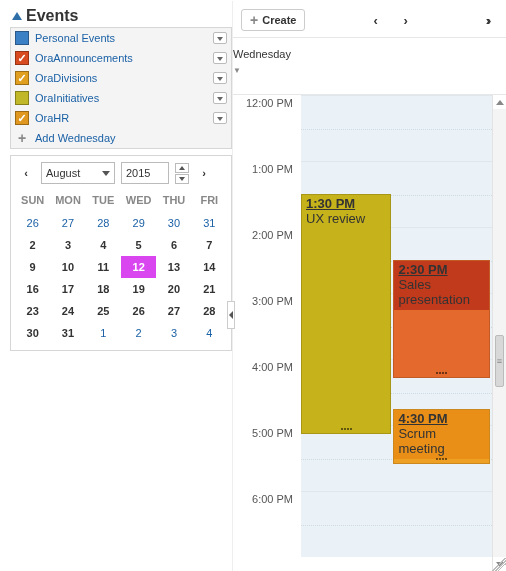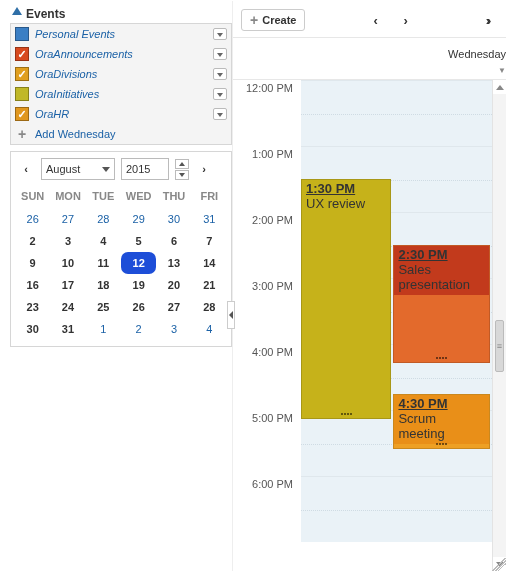--- a/index.html
+++ b/index.html
@@ -19,25 +19,25 @@
     height: 571px;
     border-top: 1px solid #fff;
   }
   
   .left {
     width: 232px;
     padding: 6px 0 0 10px;
   }
   .events-hdr {
     display:flex;
-    align-items:flex-start;
+    align-items:center;
     gap:4px;
     padding: 0 0 2px 2px;
     font-weight: bold;
-    font-size: 12px;
+    font-size: 16px;
     color:#333;
   }
   .tri {
     width:0;height:0;
     border-left:5px solid transparent;
     border-right:5px solid transparent;
     border-bottom:8px solid #2f6fa7;
     display:inline-block;
   }
   .cal-list {
@@ -56,21 +56,21 @@
     border:1px solid rgba(0,0,0,.3);
     display:flex; align-items:center; justify-content:center;
     color:#fff; font-weight:bold; font-size:11px;
     line-height:1;
   }
   .cal-row .swatch.pe{ background:#3b7fc4; }
   .cal-row .swatch.oa{ background:#d84a1f; }
   .cal-row .swatch.od{ background:#e09f1f; }
   .cal-row .swatch.oi{ background:#c0b828; }
   .cal-row .swatch.oh{ background:#e0971f; }
-  .cal-row .name { flex:1;font-style:italic; }
+  .cal-row .name { flex:1; }
   .cal-row .opt {
     width:14px;height:12px;
     border:1px solid #bbb; background:#fff;
     border-radius:2px;
     position:relative;
   }
   .cal-row .opt::after{
     content:""; position:absolute; left:3px; top:4px;
     width:0;height:0;
     border-left:3px solid transparent;
@@ -131,21 +131,21 @@
     font-size:11px; table-layout:fixed;
   }
   table.mini th{
     color:#888;font-weight:bold;padding:4px 0 6px;
   }
   table.mini td{
     padding:5px 0;color:#333;font-weight:bold;cursor:pointer;
   }
   table.mini td.other{ color:#1b61a6; font-weight:normal;}
   table.mini td.sel-day{
-    background:#1d4ed8;color:#fff;border-radius:7px;
+    background:#d946ef;color:#fff;border-radius:0;
   }
 
   
   .right{
     flex:1;
     border-left:1px solid #eee;
     position:relative;
     display:flex;flex-direction:column;
   }
   .toolbar{
@@ -161,22 +161,22 @@
   }
   .create .pl{font-size:14px;color:#888;font-weight:bold;line-height:1;}
   .tb-spacer{flex:1;}
   .arrow-btn{
     width:22px;height:20px;
     display:flex;align-items:center;justify-content:center;
     font-weight:bold;color:#333;cursor:pointer;font-size:13px;
   }
   .dbl{ letter-spacing:-3px;}
   .day-hdr{
-    text-align:right;
-    padding:10px 0 4px;
+    text-align:left;
+    padding:10px 0 19px;
     font-weight:normal;color:#333;
     border-bottom:1px solid #e7e7e7;
   }
   .day-hdr .tiny-dd{
     margin-top:6px;font-size:8px;color:#888;
   }
   .grid-wrap{
     flex:1; position:relative;
   }
   .grid{

